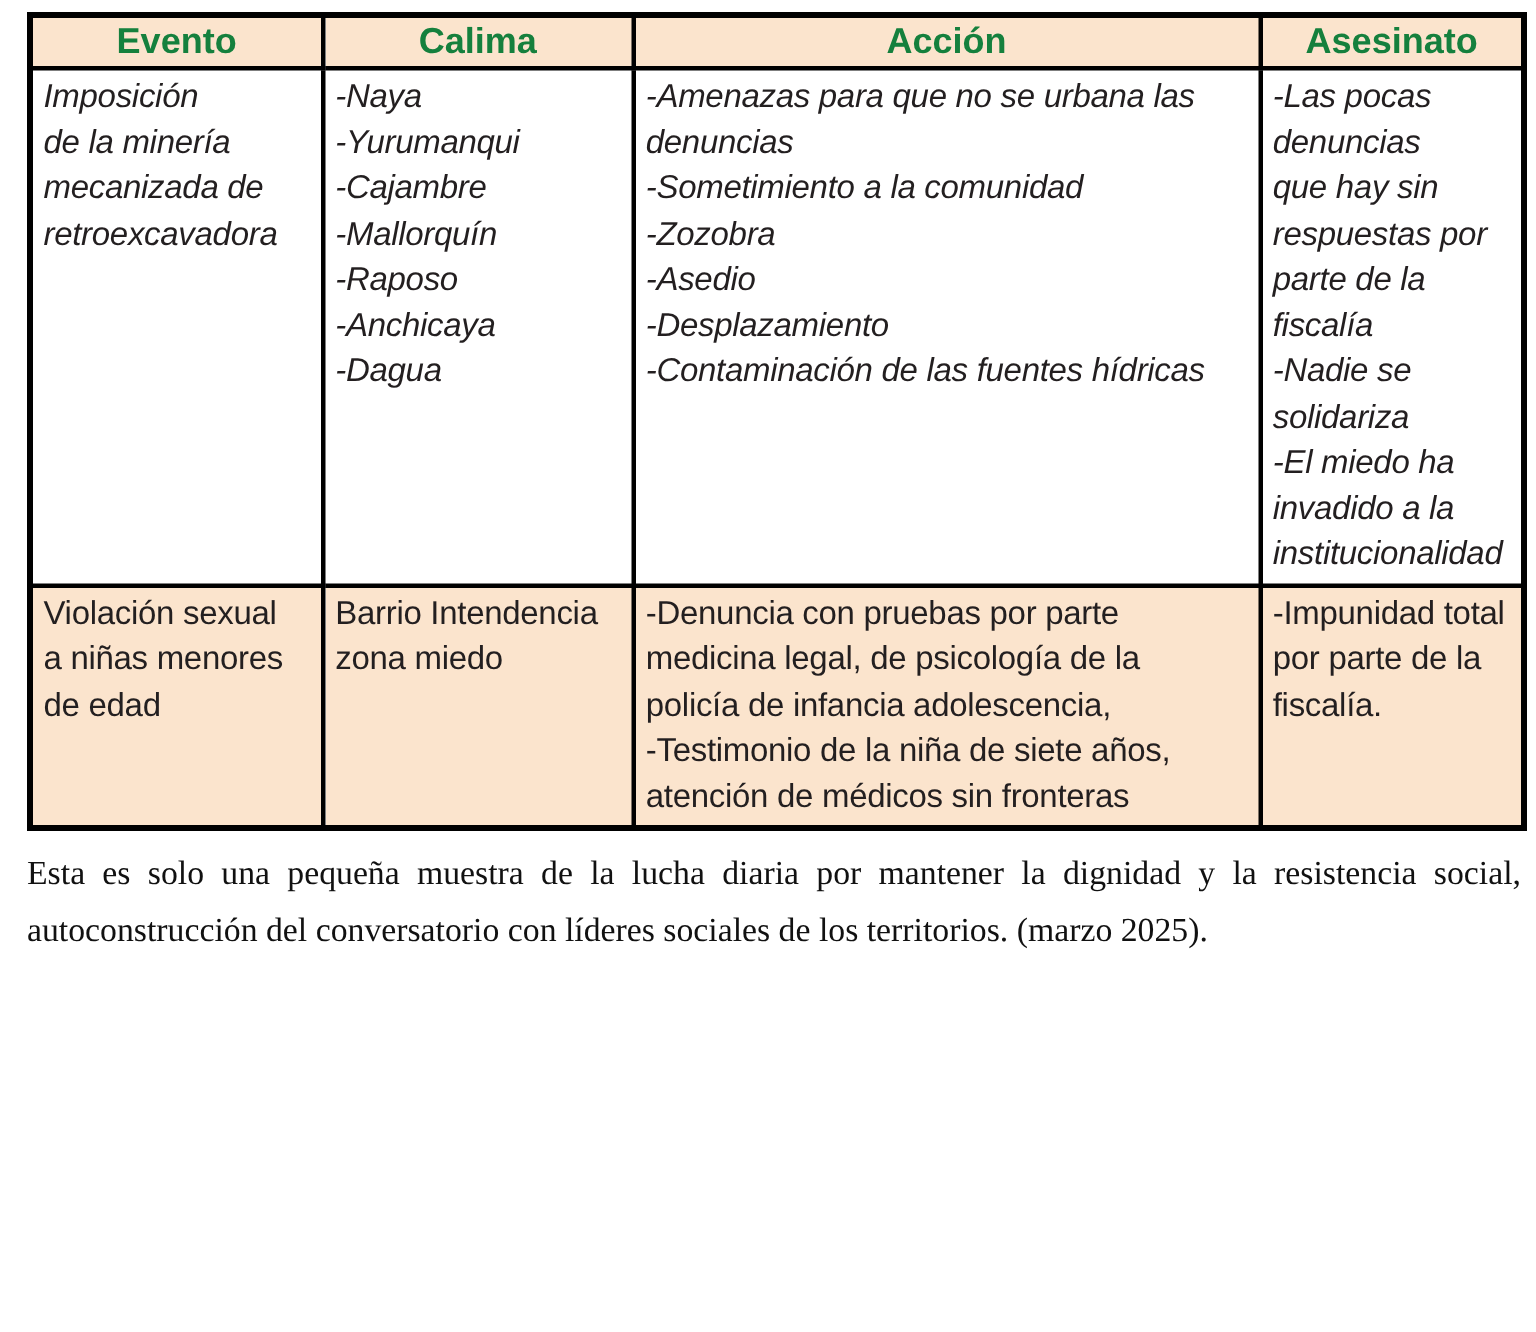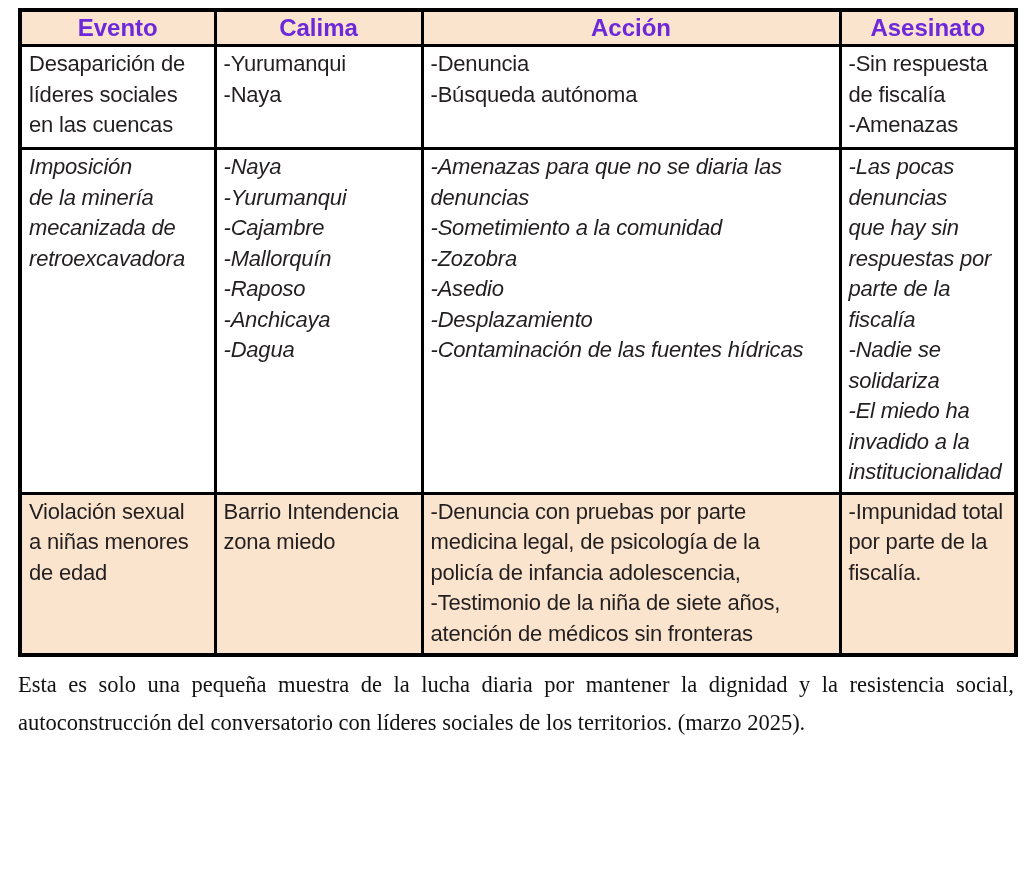--- a/index.html
+++ b/index.html
@@ -34,21 +34,21 @@
     box-sizing: border-box;
     overflow: hidden;
   }
   table.events-table th {
     background: #fbe4cd;
     font-size: 24px;
     font-weight: bold;
     text-align: center;
     padding: 2px 4px;
     height: 34px;
-    color: #6d28d9;
+    color: #15803d;
   }
   table.events-table td {
     font-size: 22px;
     line-height: 30.5px;
     padding: 2px 7px 4px 7px;
     white-space: pre-line;
     letter-spacing: -0.2px;
   }
   tr.row-1 { height: 103px; }
   tr.row-2 { height: 160px; }
@@ -80,45 +80,33 @@
     </colgroup>
     <thead>
       <tr>
         <th>Evento</th>
         <th>Calima</th>
         <th>Acción</th>
         <th>Asesinato</th>
       </tr>
     </thead>
     <tbody>
-      <tr class="row-1 plain">
-        <td>Desaparición de
-líderes sociales
-en las cuencas</td>
-        <td>-Yurumanqui
--Naya</td>
-        <td>-Denuncia
--Búsqueda autónoma</td>
-        <td>-Sin respuesta
-de fiscalía
--Amenazas</td>
-      </tr>
       <tr class="row-3 plain">
         <td>Imposición
 de la minería
 mecanizada de
 retroexcavadora</td>
         <td>-Naya
 -Yurumanqui
 -Cajambre
 -Mallorquín
 -Raposo
 -Anchicaya
 -Dagua</td>
-        <td>-Amenazas para que no se diaria las
+        <td>-Amenazas para que no se urbana las
 denuncias
 -Sometimiento a la comunidad
 -Zozobra
 -Asedio
 -Desplazamiento
 -Contaminación de las fuentes hídricas</td>
         <td>-Las pocas
 denuncias
 que hay sin
 respuestas por

